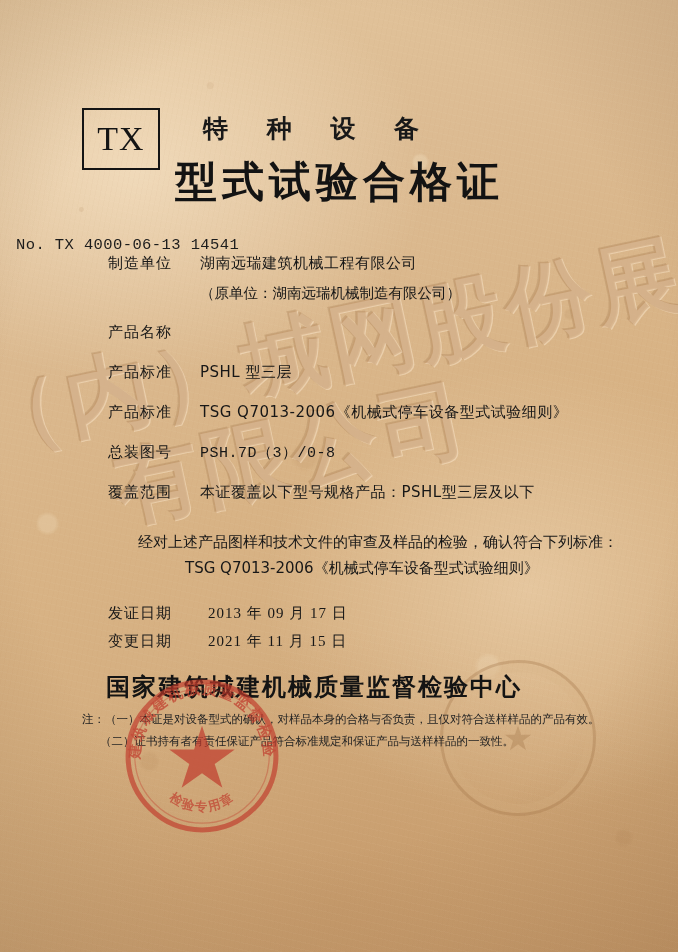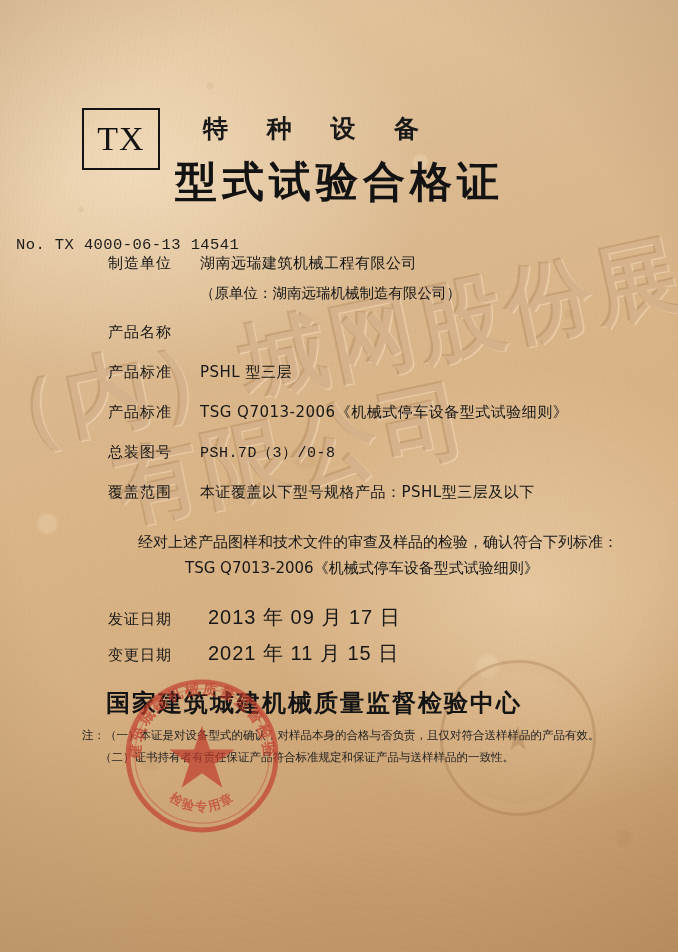--- a/index.html
+++ b/index.html
@@ -195,22 +195,22 @@
     font-family: "DejaVu Sans", sans-serif;
     font-size: 15px;
     color: #171717;
   }
   .date-label {
     width: 100px;
     flex: none;
     letter-spacing: 1px;
   }
   .date-value {
-    font-family: Liberation Sans, sans-serif;
-    font-size: 20px;
+    font-family: Liberation Serif, serif;
+    font-size: 15px;
     letter-spacing: 1px;
   }
 
   .issuer {
     margin-top: 20px;
     padding-left: 106px;
     font-family: "DejaVu Sans", sans-serif;
     font-weight: bold;
     font-size: 24px;
     letter-spacing: 2px;

